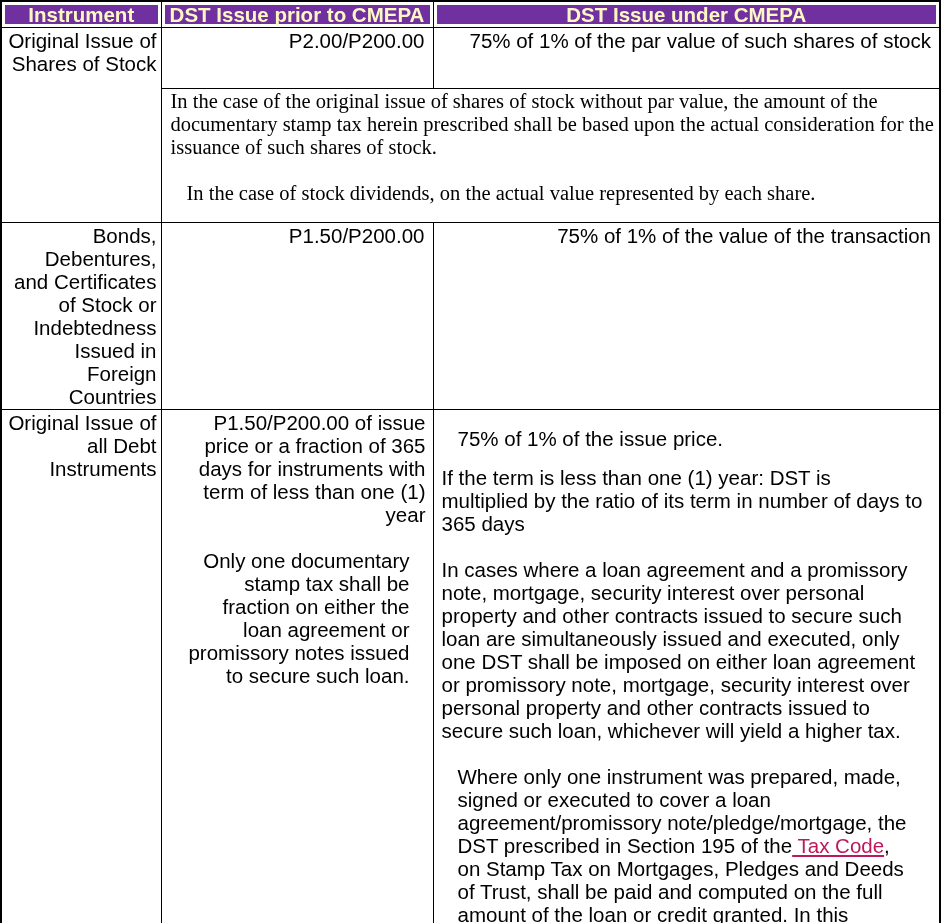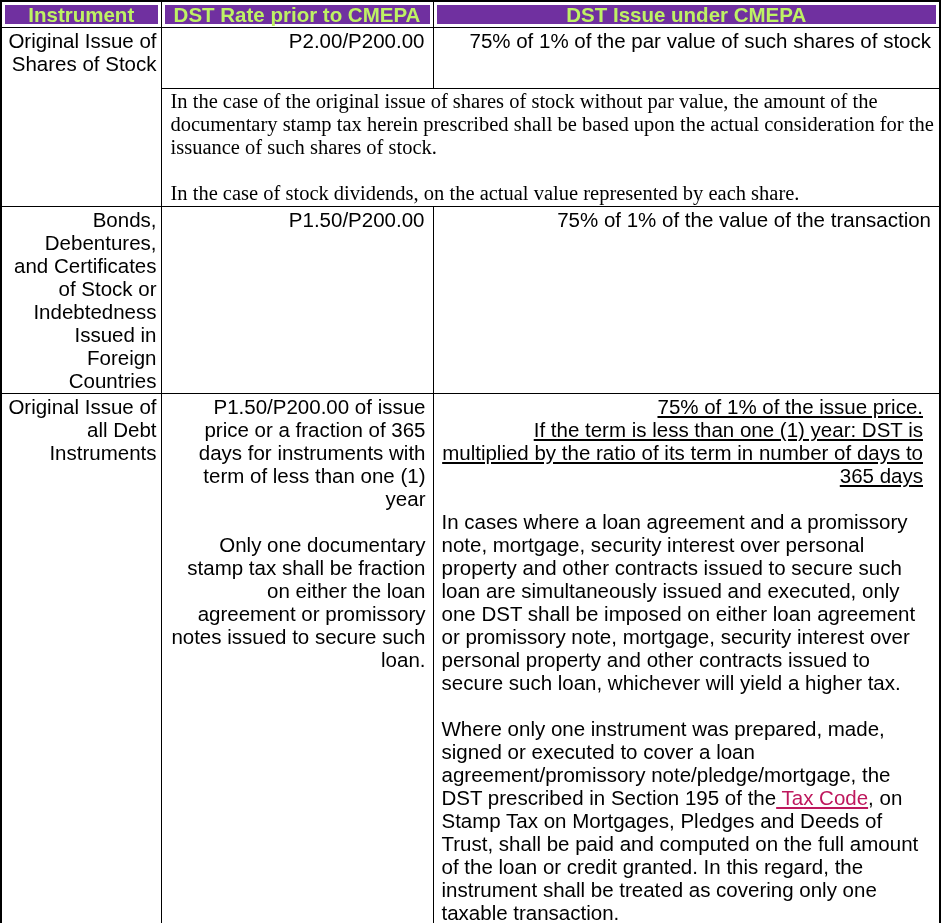--- a/index.html
+++ b/index.html
@@ -29,58 +29,58 @@
   col.c1 { width: 160px; }
   col.c2 { width: 272px; }
   th, td {
     border: 1px solid #000000;
     vertical-align: top;
     padding: 1px 8px;
   }
   th {
     background: #7030A0;
     box-shadow: inset 0 0 0 3px #FFFFFF;
-    color: #bef264;
+    color: #fef9c3;
     font-weight: bold;
     text-align: center;
     height: 26px;
     padding: 1px 2px;
     vertical-align: middle;
   }
   tr.r-top1 { height: 61px; }
   tr.r-note { height: 113px; }
   tr.r-bonds { height: 186px; }
   td.col1 { padding: 1px 4px 1px 6px; text-align: right; }
   td.c2pad { padding: 1px 7px; }
   td.center { text-align: right; }
   td.note-cell { padding: 1px 4px 1px 9px; text-align: left; font-family: Liberation Serif, serif; }
   td.col3-long { padding: 1px 16px 2px 8px; text-align: left; }
   .para { margin: 0 0 23px 0; }
-  .tight { margin: 0; }
-  .ctr { text-align: right; text-decoration: underline; }
+  .tight { margin: 16px; }
+  .ctr { text-align: left; }
   a.doc-link {
     color: #be185d;
     text-decoration: underline;
     cursor: pointer;
   }
 </style>
 </head>
 <body>
 
 <div class="page">
   <table class="dst">
     <colgroup>
       <col class="c1">
       <col class="c2">
       <col class="c3">
     </colgroup>
     <tbody>
       <tr>
         <th>Instrument</th>
-        <th>DST Rate prior to CMEPA</th>
+        <th>DST Issue prior to CMEPA</th>
         <th>DST Issue under CMEPA</th>
       </tr>
 
       <tr class="r-top1">
         <td class="col1" rowspan="2">Original Issue of Shares of Stock</td>
         <td class="center">P2.00/P200.00</td>
         <td class="center">75% of 1% of the par value of such shares of stock</td>
       </tr>
 
       <tr class="r-note">

